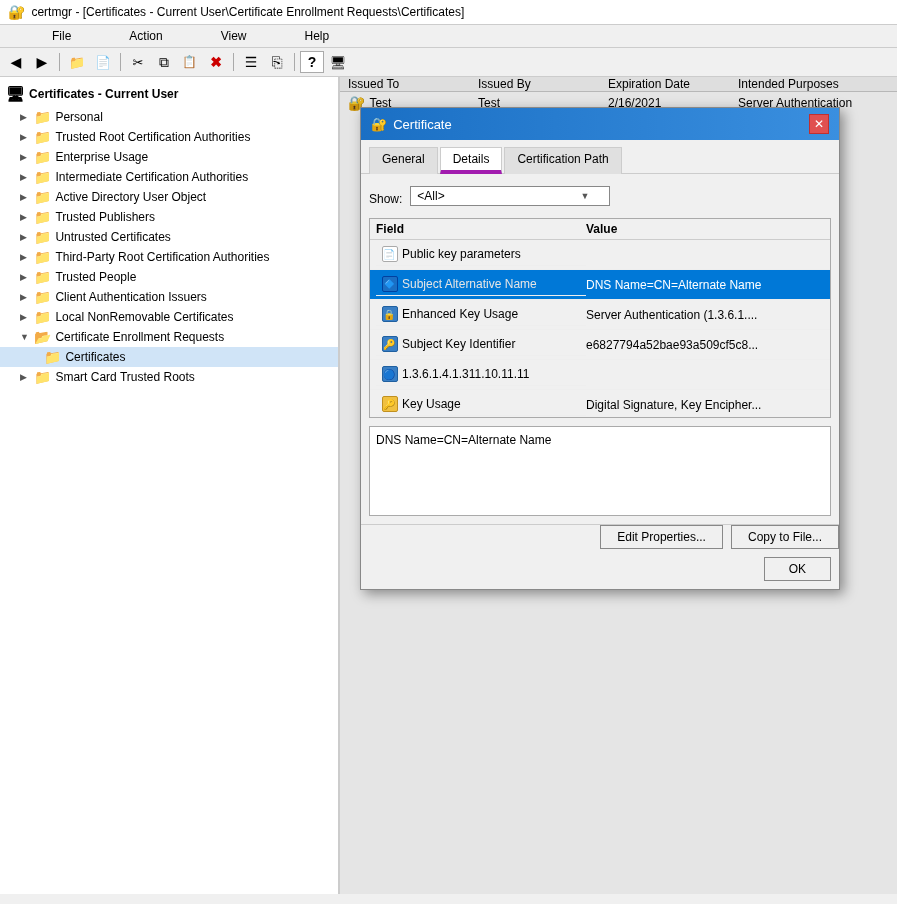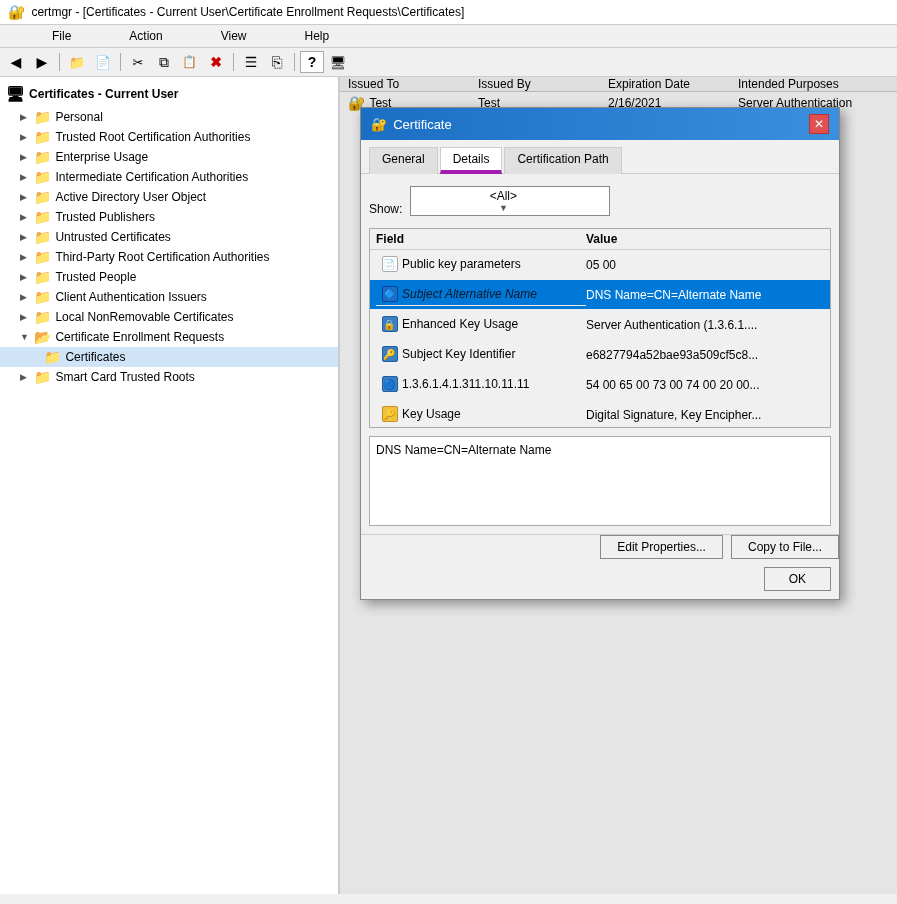--- a/index.html
+++ b/index.html
@@ -211,21 +211,20 @@
       border: 1px solid #888;
       background: #fff;
       padding: 2px 20px 2px 6px;
       font-size: 12px;
       min-width: 200px;
       cursor: pointer;
       display: flex;
       align-items: center;
       justify-content: space-between;
       position: relative;
-      flex-direction: column;
     }
     .details-table-header {
       display: flex;
       background: #f0f0f0;
       border-bottom: 1px solid #ccc;
       padding: 3px 6px;
       font-weight: bold;
       font-size: 12px;
     }
     .details-col-field { width: 210px; }
@@ -479,27 +478,26 @@
             <div class="details-table-header">
               <div class="details-col-field">Field</div>
               <div class="details-col-value">Value</div>
             </div>
 
             <div class="details-row">
               <div class="details-row row-field">
                 <span class="cert-icon-shape cert-icon-paper">📄</span>
                 <span>Public key parameters</span>
               </div>
-              <div class="row-value">05 00</div>
             </div>
 
             <div class="details-row selected">
               <div class="details-row row-field" style="color:#fff;">
                 <span style="background:#1a6fc4; color:#fff; border:1px solid #0040a0; width:16px; height:16px; display:inline-flex; align-items:center; justify-content:center; font-size:9px; border-radius:2px;">🔷</span>
-                <span style="color:#0f172a;font-style:italic;">Subject Alternative Name</span>
+                <span style="color:#e5e5e5;">Subject Alternative Name</span>
               </div>
               <div class="row-value" style="color:#fff;">DNS Name=CN=Alternate Name</div>
             </div>
 
             <div class="details-row">
               <div class="details-row row-field">
                 <span style="background:#3a7fc4; color:#fff; border:1px solid #2060a0; width:16px; height:16px; display:inline-flex; align-items:center; justify-content:center; font-size:9px; border-radius:2px; font-size:10px;">🔒</span>
                 <span>Enhanced Key Usage</span>
               </div>
               <div class="row-value">Server Authentication (1.3.6.1....</div>
@@ -511,21 +509,20 @@
                 <span>Subject Key Identifier</span>
               </div>
               <div class="row-value">e6827794a52bae93a509cf5c8...</div>
             </div>
 
             <div class="details-row">
               <div class="details-row row-field">
                 <span style="background:#3a7fc4; color:#fff; border:1px solid #2060a0; width:16px; height:16px; display:inline-flex; align-items:center; justify-content:center; font-size:10px; border-radius:2px;">🔵</span>
                 <span>1.3.6.1.4.1.311.10.11.11</span>
               </div>
-              <div class="row-value">54 00 65 00 73 00 74 00 20 00...</div>
             </div>
 
             <div class="details-row">
               <div class="details-row row-field">
                 <span style="background:#f0c040; color:#8a6000; border:1px solid #c09020; width:16px; height:16px; display:inline-flex; align-items:center; justify-content:center; font-size:10px; border-radius:2px;">🔑</span>
                 <span>Key Usage</span>
               </div>
               <div class="row-value">Digital Signature, Key Encipher...</div>
             </div>
 

